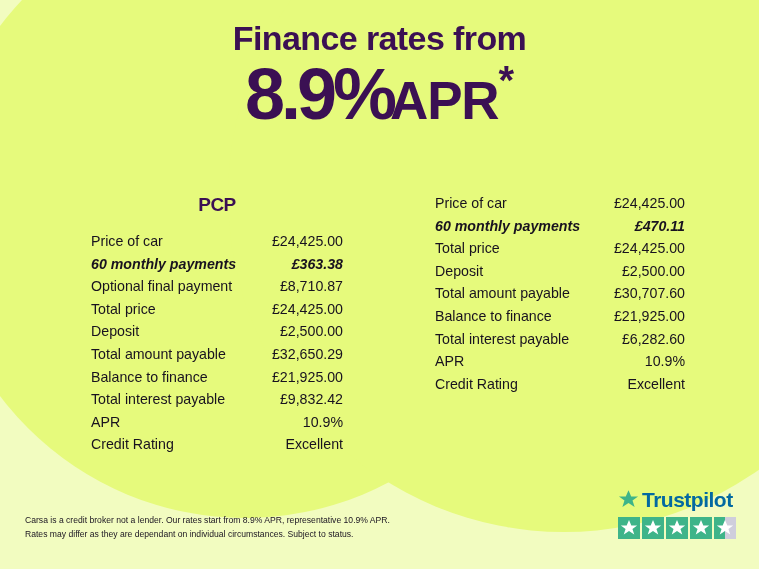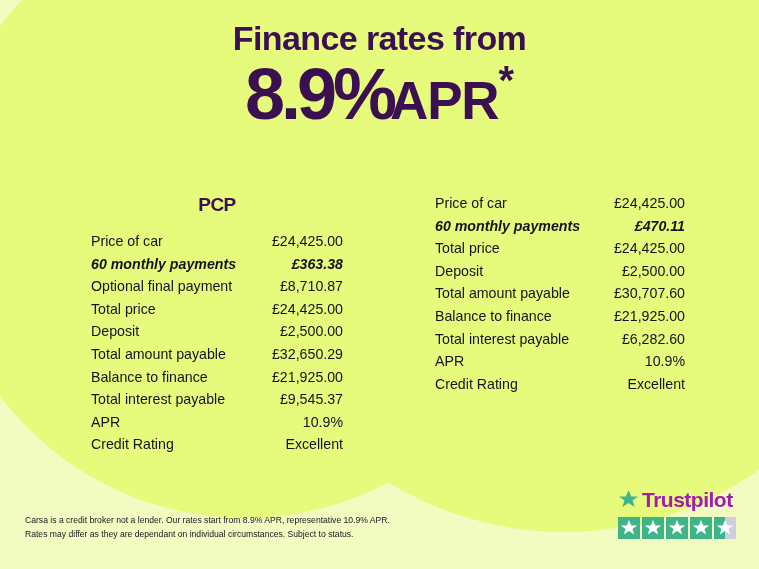--- a/index.html
+++ b/index.html
@@ -68,21 +68,21 @@
   #disclaimer{
     position:absolute;left:25px;top:514px;width:420px;
     font-size:8.6px;line-height:1.62;color:#1a1420;
   }
   #disclaimer div{white-space:nowrap;}
 
   #trustpilot{position:absolute;left:618px;top:487px;width:125px;}
   #tp-word{display:flex;align-items:center;gap:3px;height:25px;}
   #tp-logo-star{width:21px;height:21px;display:block;}
   #tp-name{
-    font-size:21px;font-weight:bold;color:#a21caf;
+    font-size:21px;font-weight:bold;color:#0369a1;
     letter-spacing:-0.5px;line-height:1;
   }
   #tp-stars{display:flex;gap:2px;margin-top:5px;}
   .tp-tile{
     position:relative;width:22px;height:22px;
     background:#cfcedc;overflow:hidden;
   }
   .tp-tile .fill{
     position:absolute;left:0;top:0;height:100%;background:#3eb489;
   }
@@ -130,21 +130,21 @@
         <div class="row">
           <span class="k">Total amount payable</span>
           <span class="v">£32,650.29</span>
         </div>
         <div class="row">
           <span class="k">Balance to finance</span>
           <span class="v">£21,925.00</span>
         </div>
         <div class="row">
           <span class="k">Total interest payable</span>
-          <span class="v">£9,545.37</span>
+          <span class="v">£9,832.42</span>
         </div>
         <div class="row">
           <span class="k">APR</span>
           <span class="v">10.9%</span>
         </div>
         <div class="row">
           <span class="k">Credit Rating</span>
           <span class="v">Excellent</span>
         </div>
       </div>

